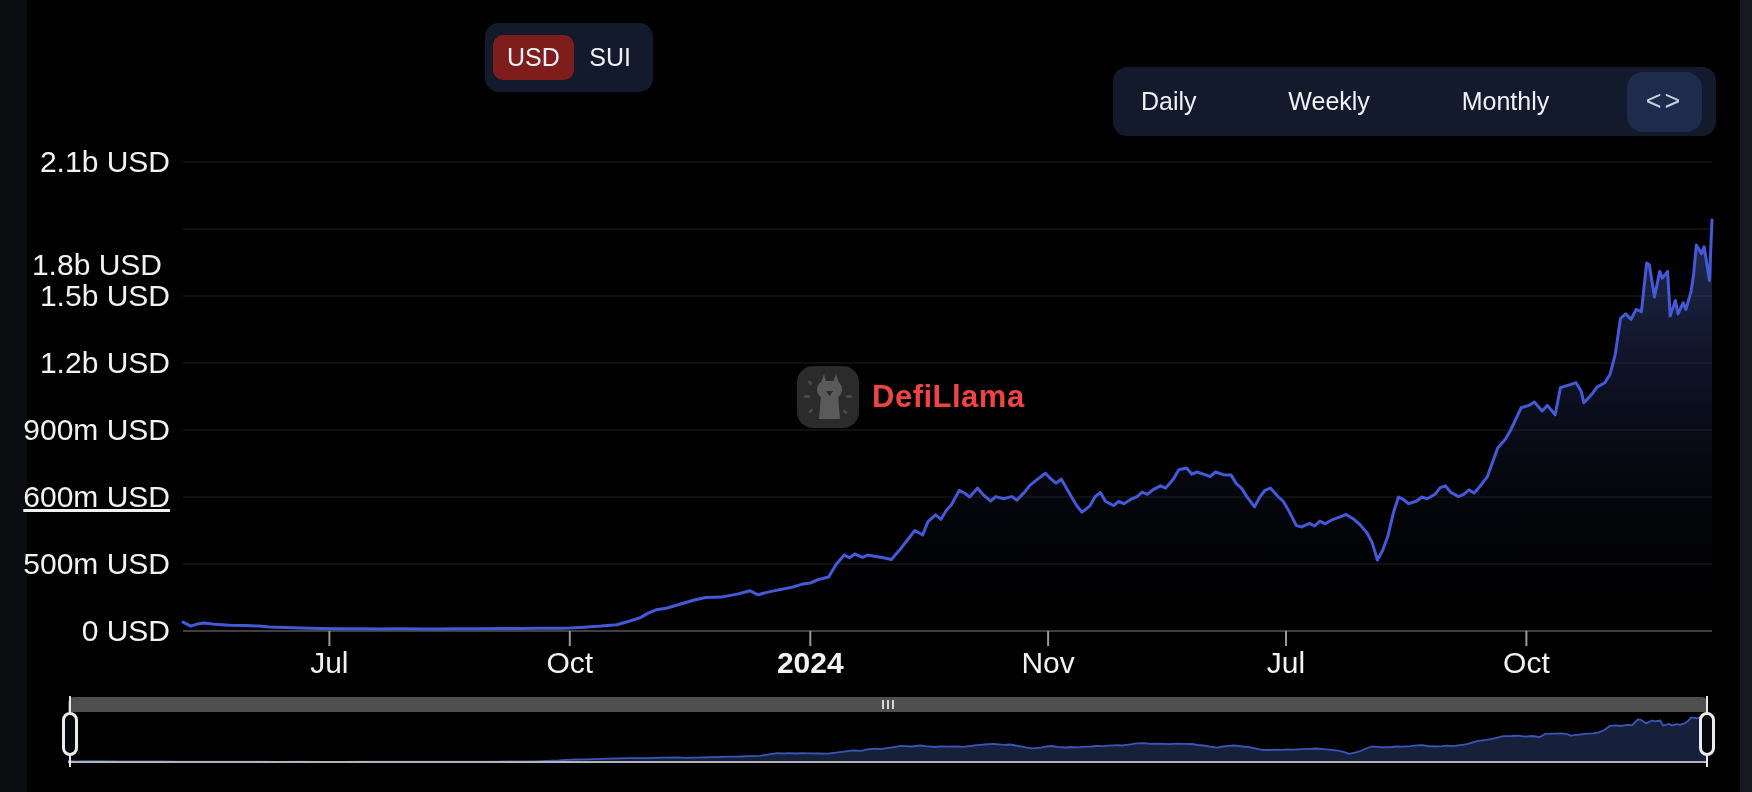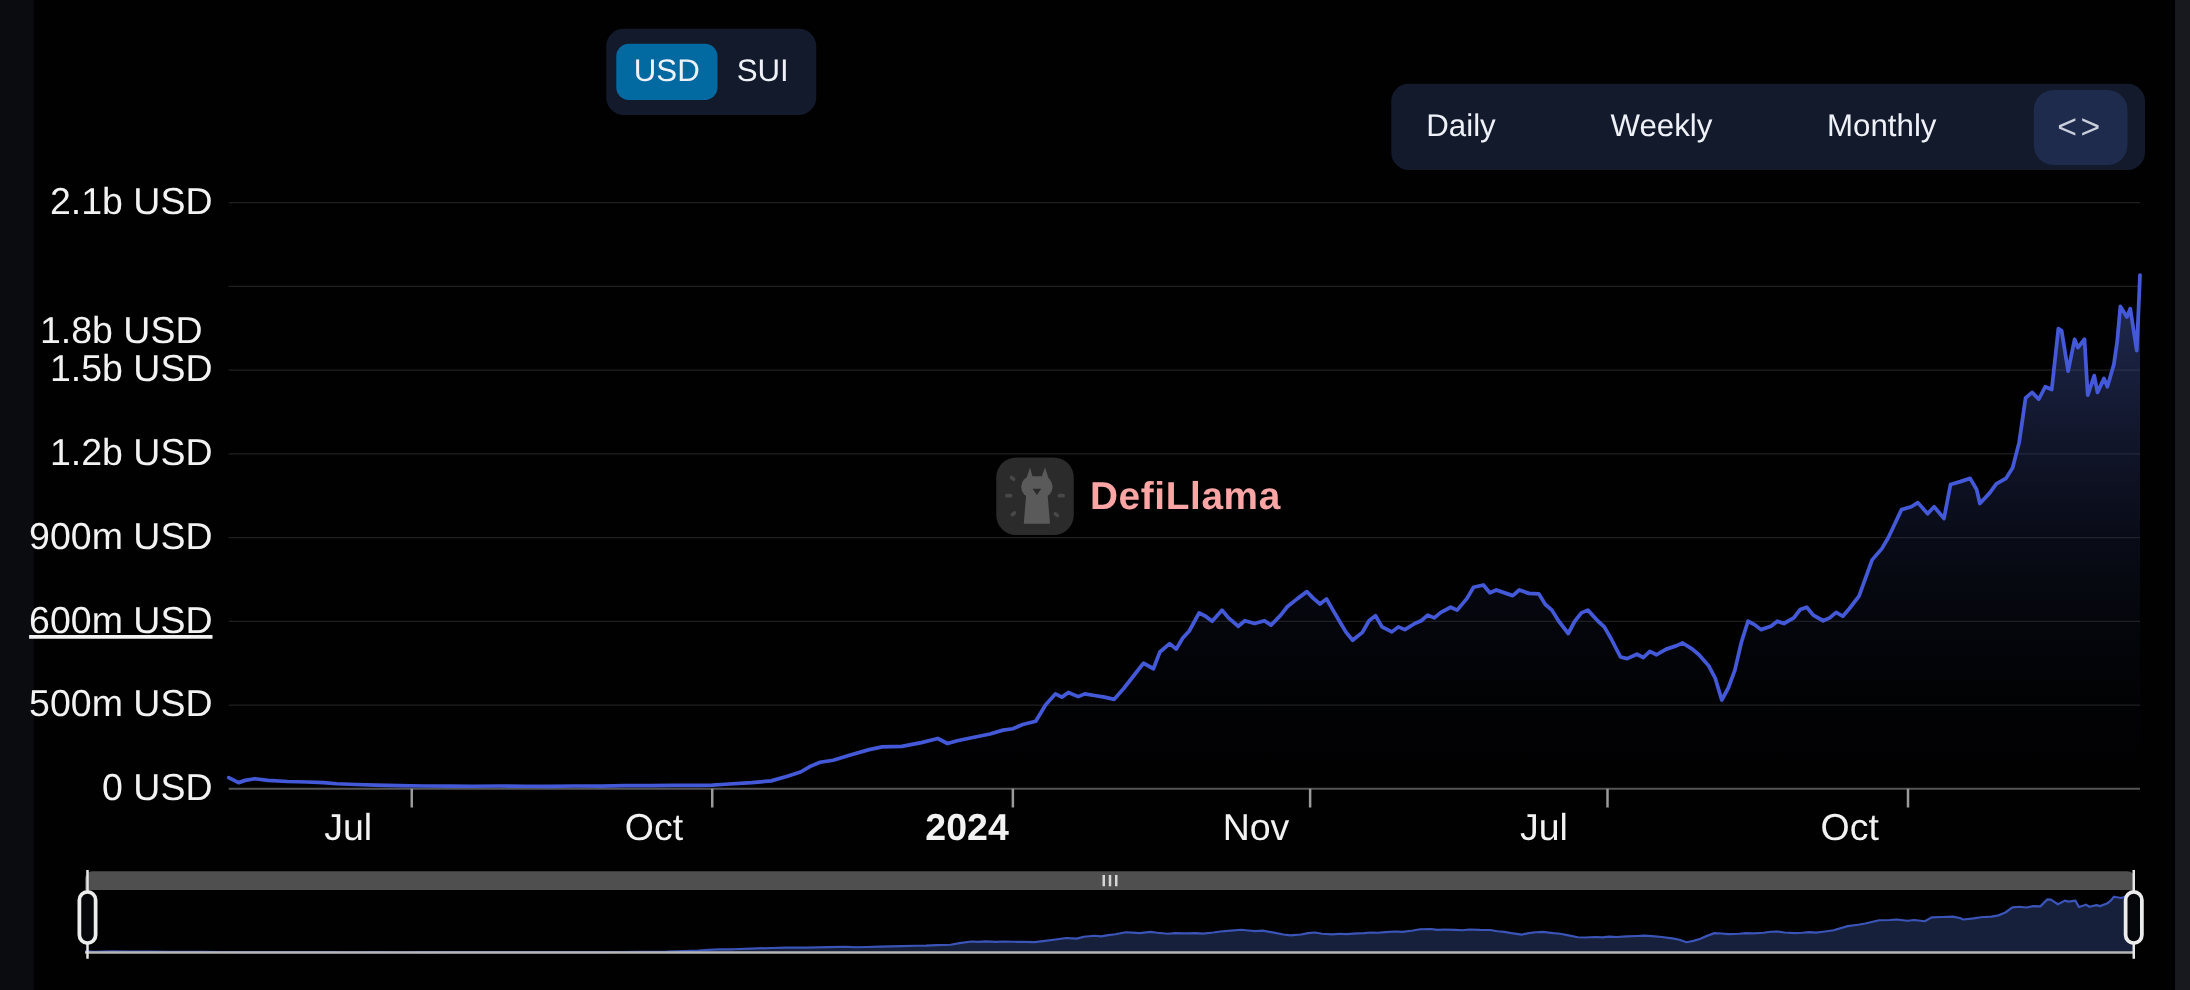--- a/index.html
+++ b/index.html
@@ -15,37 +15,37 @@
     position:absolute;top:23px;height:69px;background:#121a2c;border-radius:14px;
     display:flex;align-items:center;box-sizing:border-box;
   }
   #currency-group{left:485px;width:168px;padding:0 8px;justify-content:space-between;}
   #interval-group{left:1113px;width:603px;padding:0 14px;justify-content:space-between;margin-top:44px;}
   .ctl-item{
     font-size:25px;font-weight:500;color:#eef1f7;padding:10px 14px;border-radius:10px;
     background:transparent;border:none;cursor:pointer;white-space:nowrap;
     font-family:"Liberation Sans",sans-serif;line-height:1;
   }
-  .ctl-item.selected{background:#0369a1;}
+  .ctl-item.selected{background:#7f1d1d;}
   #embed-button{
     background:#1f2b4d;border-radius:16px;height:60px;width:75px;display:flex;
     align-items:center;justify-content:center;font-size:27px;color:#c9cfdc;
     letter-spacing:3px;font-weight:500;padding:0;
   }
 
   #y-axis-labels .axis-label, #x-axis-labels .axis-label{
     position:absolute;font-size:30px;color:#f2f2f2;line-height:26px;
   }
   #y-axis-labels .axis-label{width:150px;text-align:right;}
-  #x-axis-labels .axis-label{width:140px;text-align:left;}
+  #x-axis-labels .axis-label{width:140px;text-align:center;}
 
   #chart-svg{position:absolute;left:0;top:0;}
 
   #watermark{position:absolute;left:796px;top:362px;height:70px;display:flex;align-items:center;gap:12px;}
-  #watermark-text{font-size:31px;font-weight:bold;color:#fca5a5;letter-spacing:0.5px;}
+  #watermark-text{font-size:31px;font-weight:bold;color:#ef4444;letter-spacing:0.5px;}
 
   
   #brush-bar{
     position:absolute;left:68px;top:697px;width:1640px;height:15px;background:#4f4f4f;
     border-radius:6px 6px 0 0;display:flex;align-items:center;justify-content:center;cursor:grab;
   }
   #brush-grip{display:flex;gap:3px;}
   #brush-grip span{display:block;width:2px;height:9px;background:#d6d6d6;}
   #brush-bottom-line{position:absolute;left:68px;top:761px;width:1640px;height:2px;background:#b5b5b5;}
   .brush-handle-line{position:absolute;top:696px;width:2px;height:71px;background:#e6e6e6;}

